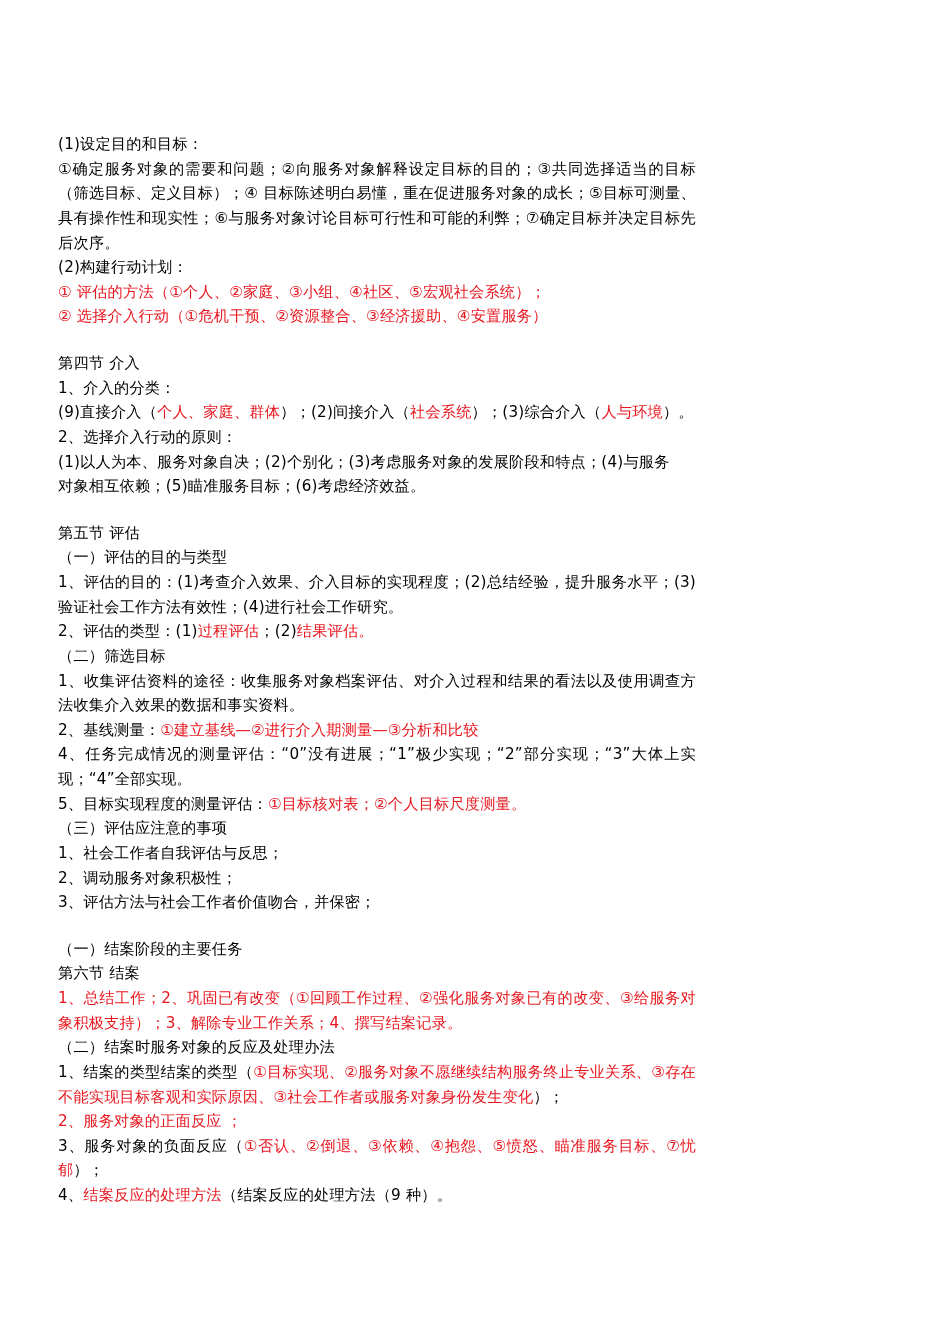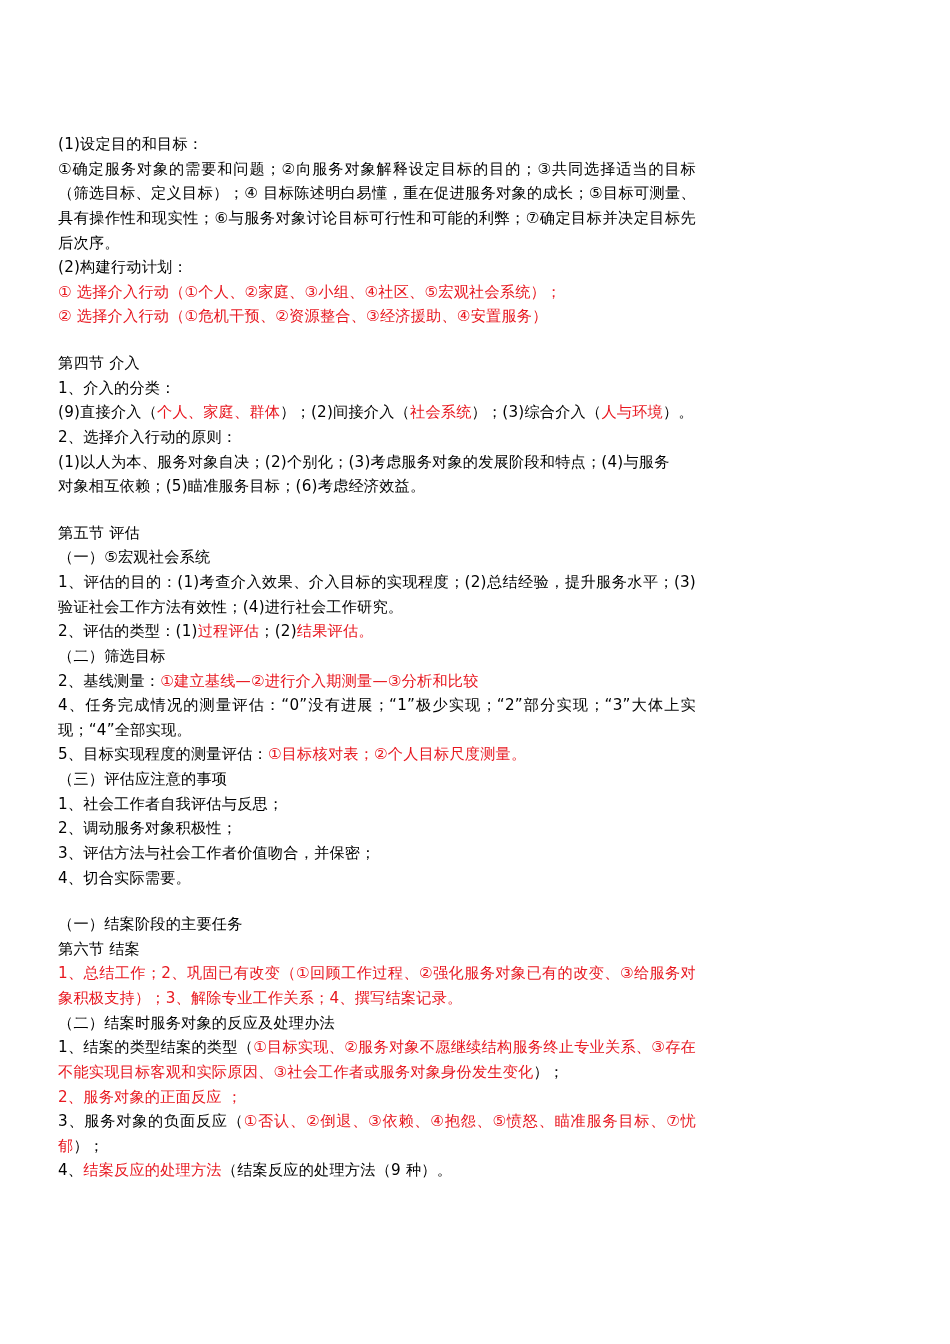--- a/index.html
+++ b/index.html
@@ -42,43 +42,43 @@
   }
 </style>
 </head>
 <body>
 
 <div class="page">
   <div class="doc" id="doc-body">
       <p class="line"><span class="blk">(1)设定目的和目标：</span></p>
       <p class="line"><span class="blk">①确定服务对象的需要和问题；②向服务对象解释设定目标的目的；③共同选择适当的目标（筛选目标、定义目标）；④ 目标陈述明白易懂，重在促进服务对象的成长；⑤目标可测量、具有操作性和现实性；⑥与服务对象讨论目标可行性和可能的利弊；⑦确定目标并决定目标先后次序。</span></p>
       <p class="line"><span class="blk">(2)构建行动计划：</span></p>
-      <p class="line"><span class="red">① 选择介入行动（①个人、②家庭、③小组、④社区、⑤宏观社会系统）；</span></p>
+      <p class="line"><span class="red">① 评估的方法（①个人、②家庭、③小组、④社区、⑤宏观社会系统）；</span></p>
       <p class="line"><span class="red">② 选择介入行动（①危机干预、②资源整合、③经济援助、④安置服务）</span></p>
       <div class="spacer"></div>
       <p class="line"><span class="blk">第四节  介入</span></p>
       <p class="line"><span class="blk">1、介入的分类：</span></p>
       <p class="line"><span class="blk">(9)直接介入（</span><span class="red">个人、家庭、群体</span><span class="blk">）；(2)间接介入（</span><span class="red">社会系统</span><span class="blk">）；(3)综合介入（</span><span class="red">人与环境</span><span class="blk">）。</span></p>
       <p class="line"><span class="blk">2、选择介入行动的原则：</span></p>
       <p class="line"><span class="blk">(1)以人为本、服务对象自决；(2)个别化；(3)考虑服务对象的发展阶段和特点；(4)与服务</span></p>
       <p class="line"><span class="blk">对象相互依赖；(5)瞄准服务目标；(6)考虑经济效益。</span></p>
       <div class="spacer"></div>
       <p class="line"><span class="blk">第五节  评估</span></p>
-      <p class="line"><span class="blk">（一）⑤宏观社会系统</span></p>
+      <p class="line"><span class="blk">（一）评估的目的与类型</span></p>
       <p class="line"><span class="blk">1、评估的目的：(1)考查介入效果、介入目标的实现程度；(2)总结经验，提升服务水平；(3)验证社会工作方法有效性；(4)进行社会工作研究。</span></p>
       <p class="line"><span class="blk">2、评估的类型：(1)</span><span class="red">过程评估</span><span class="blk">；(2)</span><span class="red">结果评估。</span></p>
       <p class="line"><span class="blk">（二）筛选目标</span></p>
+      <p class="line"><span class="blk">1、收集评估资料的途径：收集服务对象档案评估、对介入过程和结果的看法以及使用调查方法收集介入效果的数据和事实资料。</span></p>
       <p class="line"><span class="blk">2、基线测量：</span><span class="red">①建立基线—②进行介入期测量—③分析和比较</span></p>
       <p class="line"><span class="blk">4、任务完成情况的测量评估：“0”没有进展；“1”极少实现；“2”部分实现；“3”大体上实现；“4”全部实现。</span></p>
       <p class="line"><span class="blk">5、目标实现程度的测量评估：</span><span class="red">①目标核对表；②个人目标尺度测量。</span></p>
       <p class="line"><span class="blk">（三）评估应注意的事项</span></p>
       <p class="line"><span class="blk">1、社会工作者自我评估与反思；</span></p>
       <p class="line"><span class="blk">2、调动服务对象积极性；</span></p>
       <p class="line"><span class="blk">3、评估方法与社会工作者价值吻合，并保密；</span></p>
-      <p class="line"><span class="blk">4、切合实际需要。</span></p>
       <div class="spacer"></div>
       <p class="line"><span class="blk">（一）结案阶段的主要任务</span></p>
       <p class="line"><span class="blk">第六节  结案</span></p>
       <p class="line"><span class="red">1、总结工作；2、巩固已有改变（①回顾工作过程、②强化服务对象已有的改变、③给服务对象积极支持）；3、解除专业工作关系；4、撰写结案记录。</span></p>
       <p class="line"><span class="blk">（二）结案时服务对象的反应及处理办法</span></p>
       <p class="line"><span class="blk">1、结案的类型结案的类型（</span><span class="red">①目标实现、②服务对象不愿继续结构服务终止专业关系、③存在不能实现目标客观和实际原因、③社会工作者或服务对象身份发生变化</span><span class="blk">）；</span></p>
       <p class="line"><span class="red">2、服务对象的正面反应 ；</span></p>
       <p class="line"><span class="blk">3、服务对象的负面反应（</span><span class="red">①否认、②倒退、③依赖、④抱怨、⑤愤怒、瞄准服务目标、⑦忧郁</span><span class="blk">）；</span></p>
       <p class="line"><span class="blk">4、</span><span class="red">结案反应的处理方法</span><span class="blk">（结案反应的处理方法（9 种）。</span></p>
     </div>

